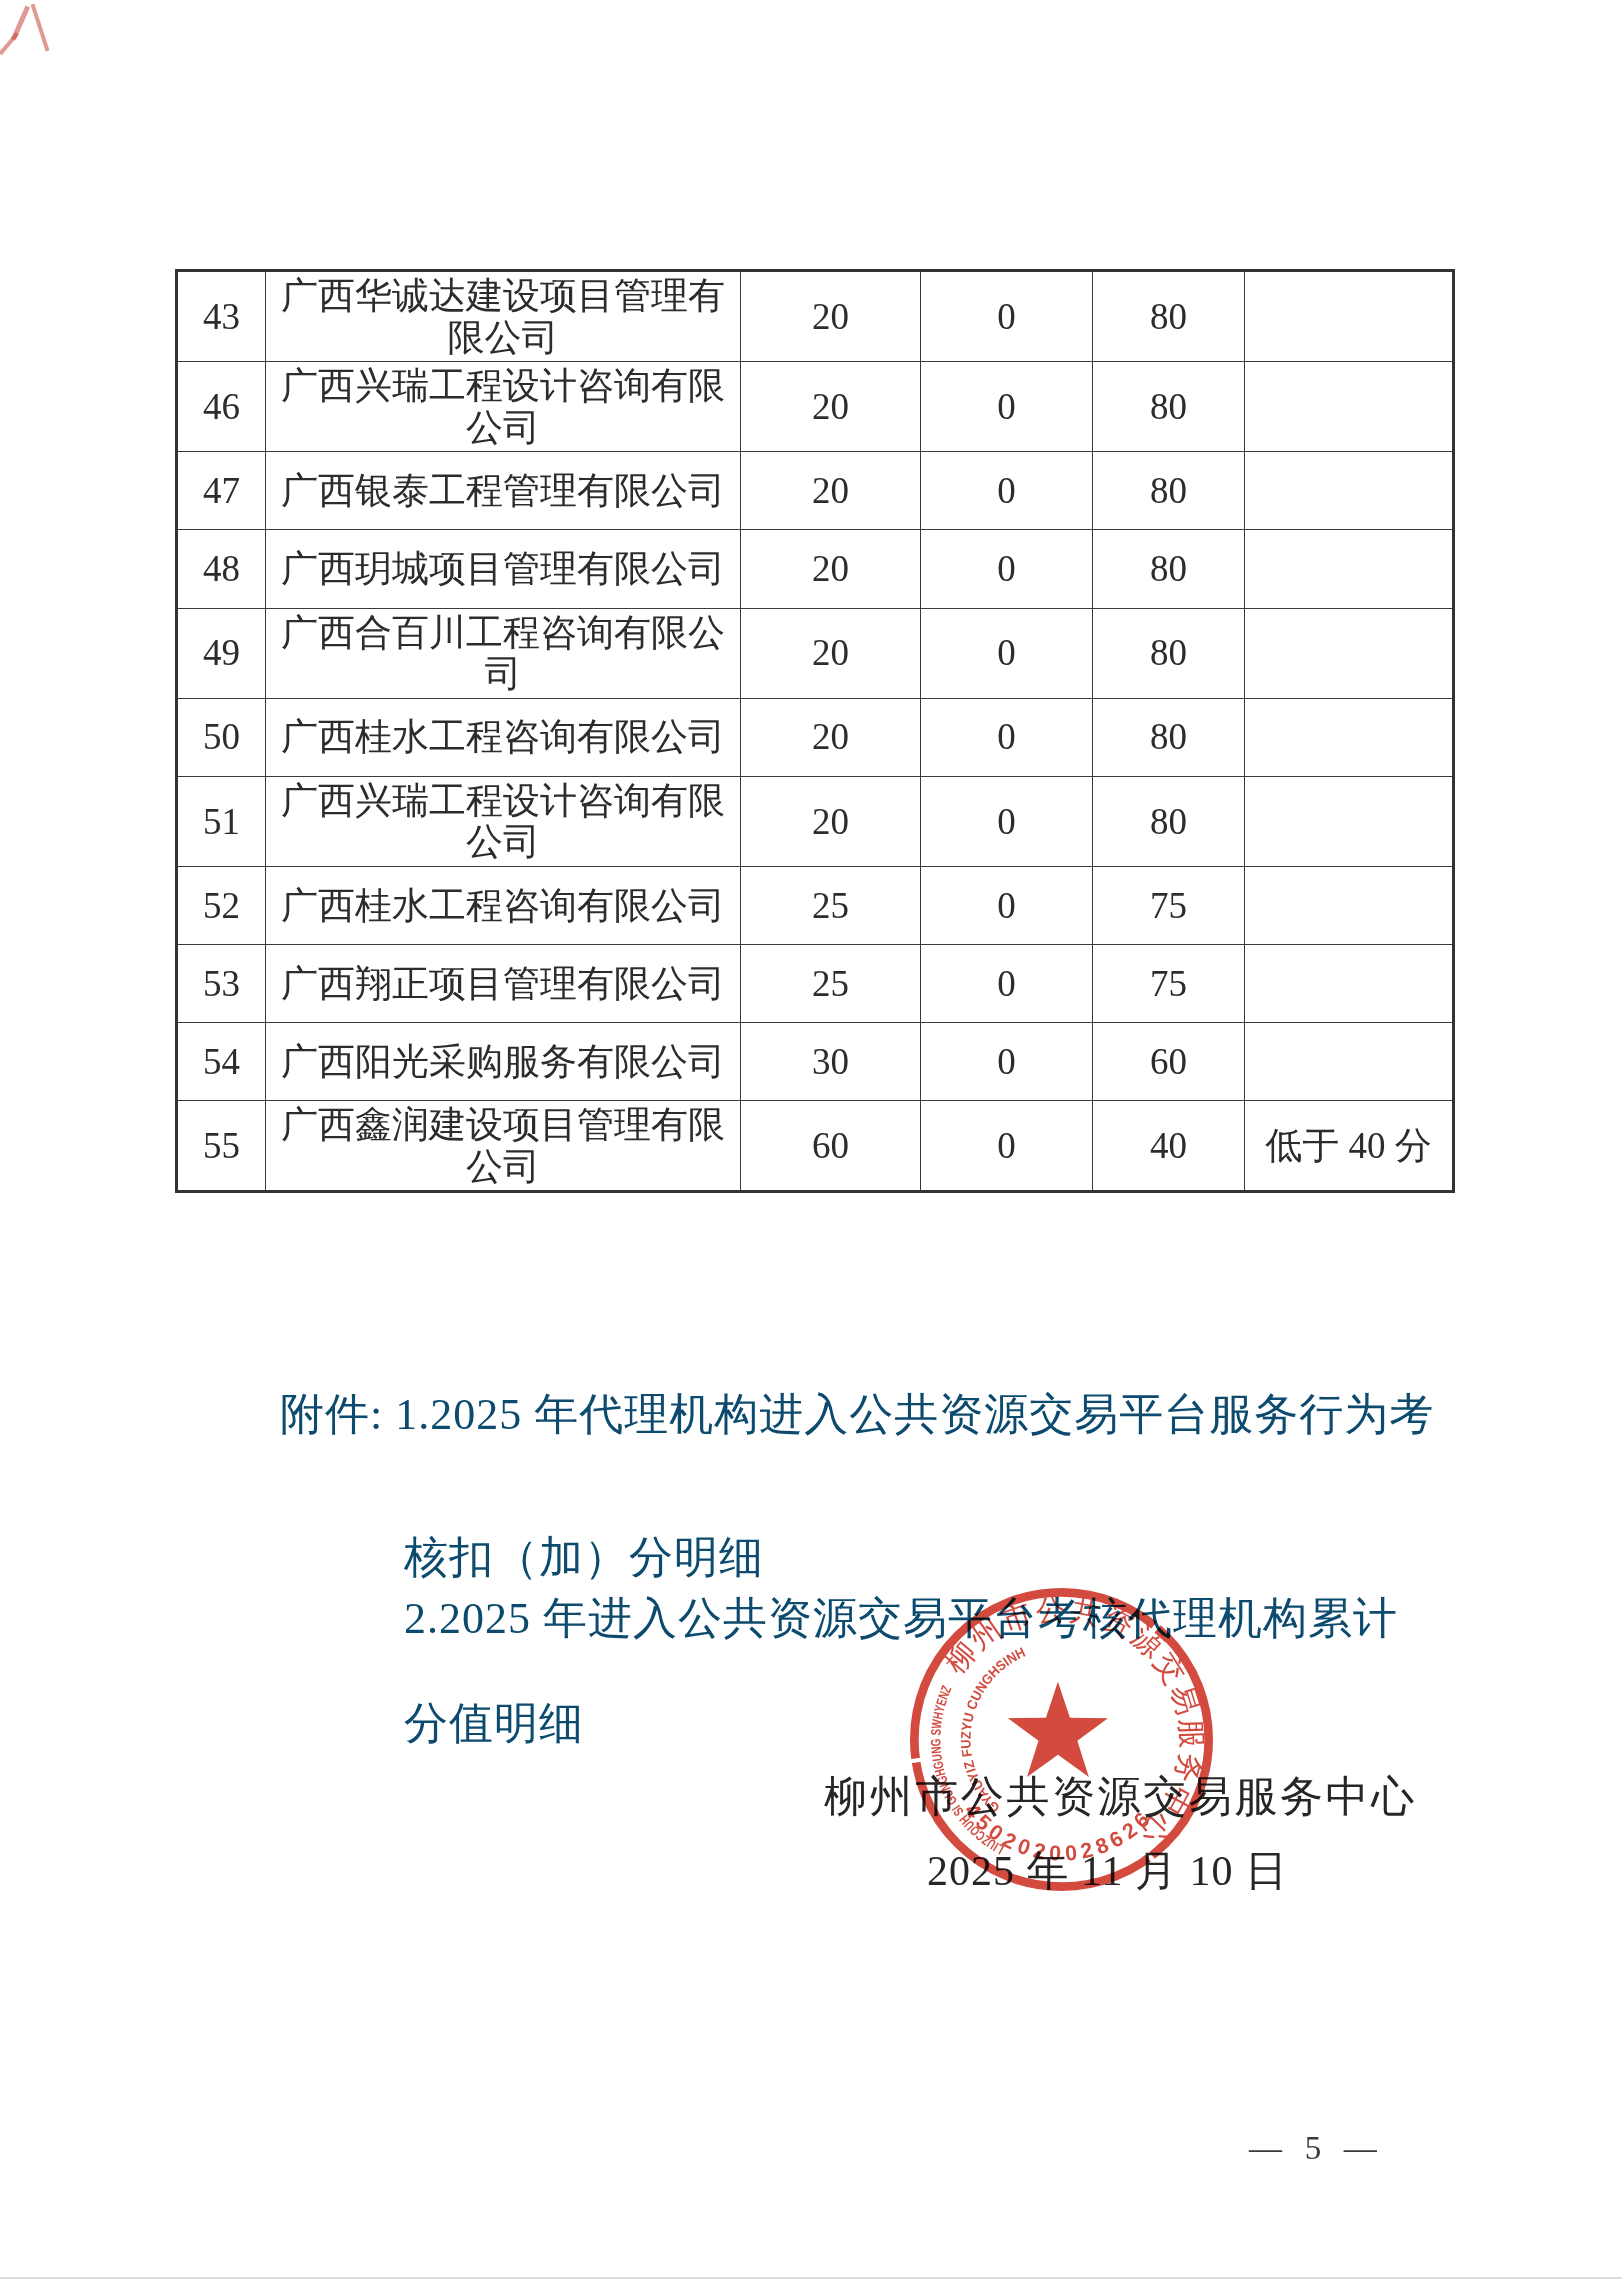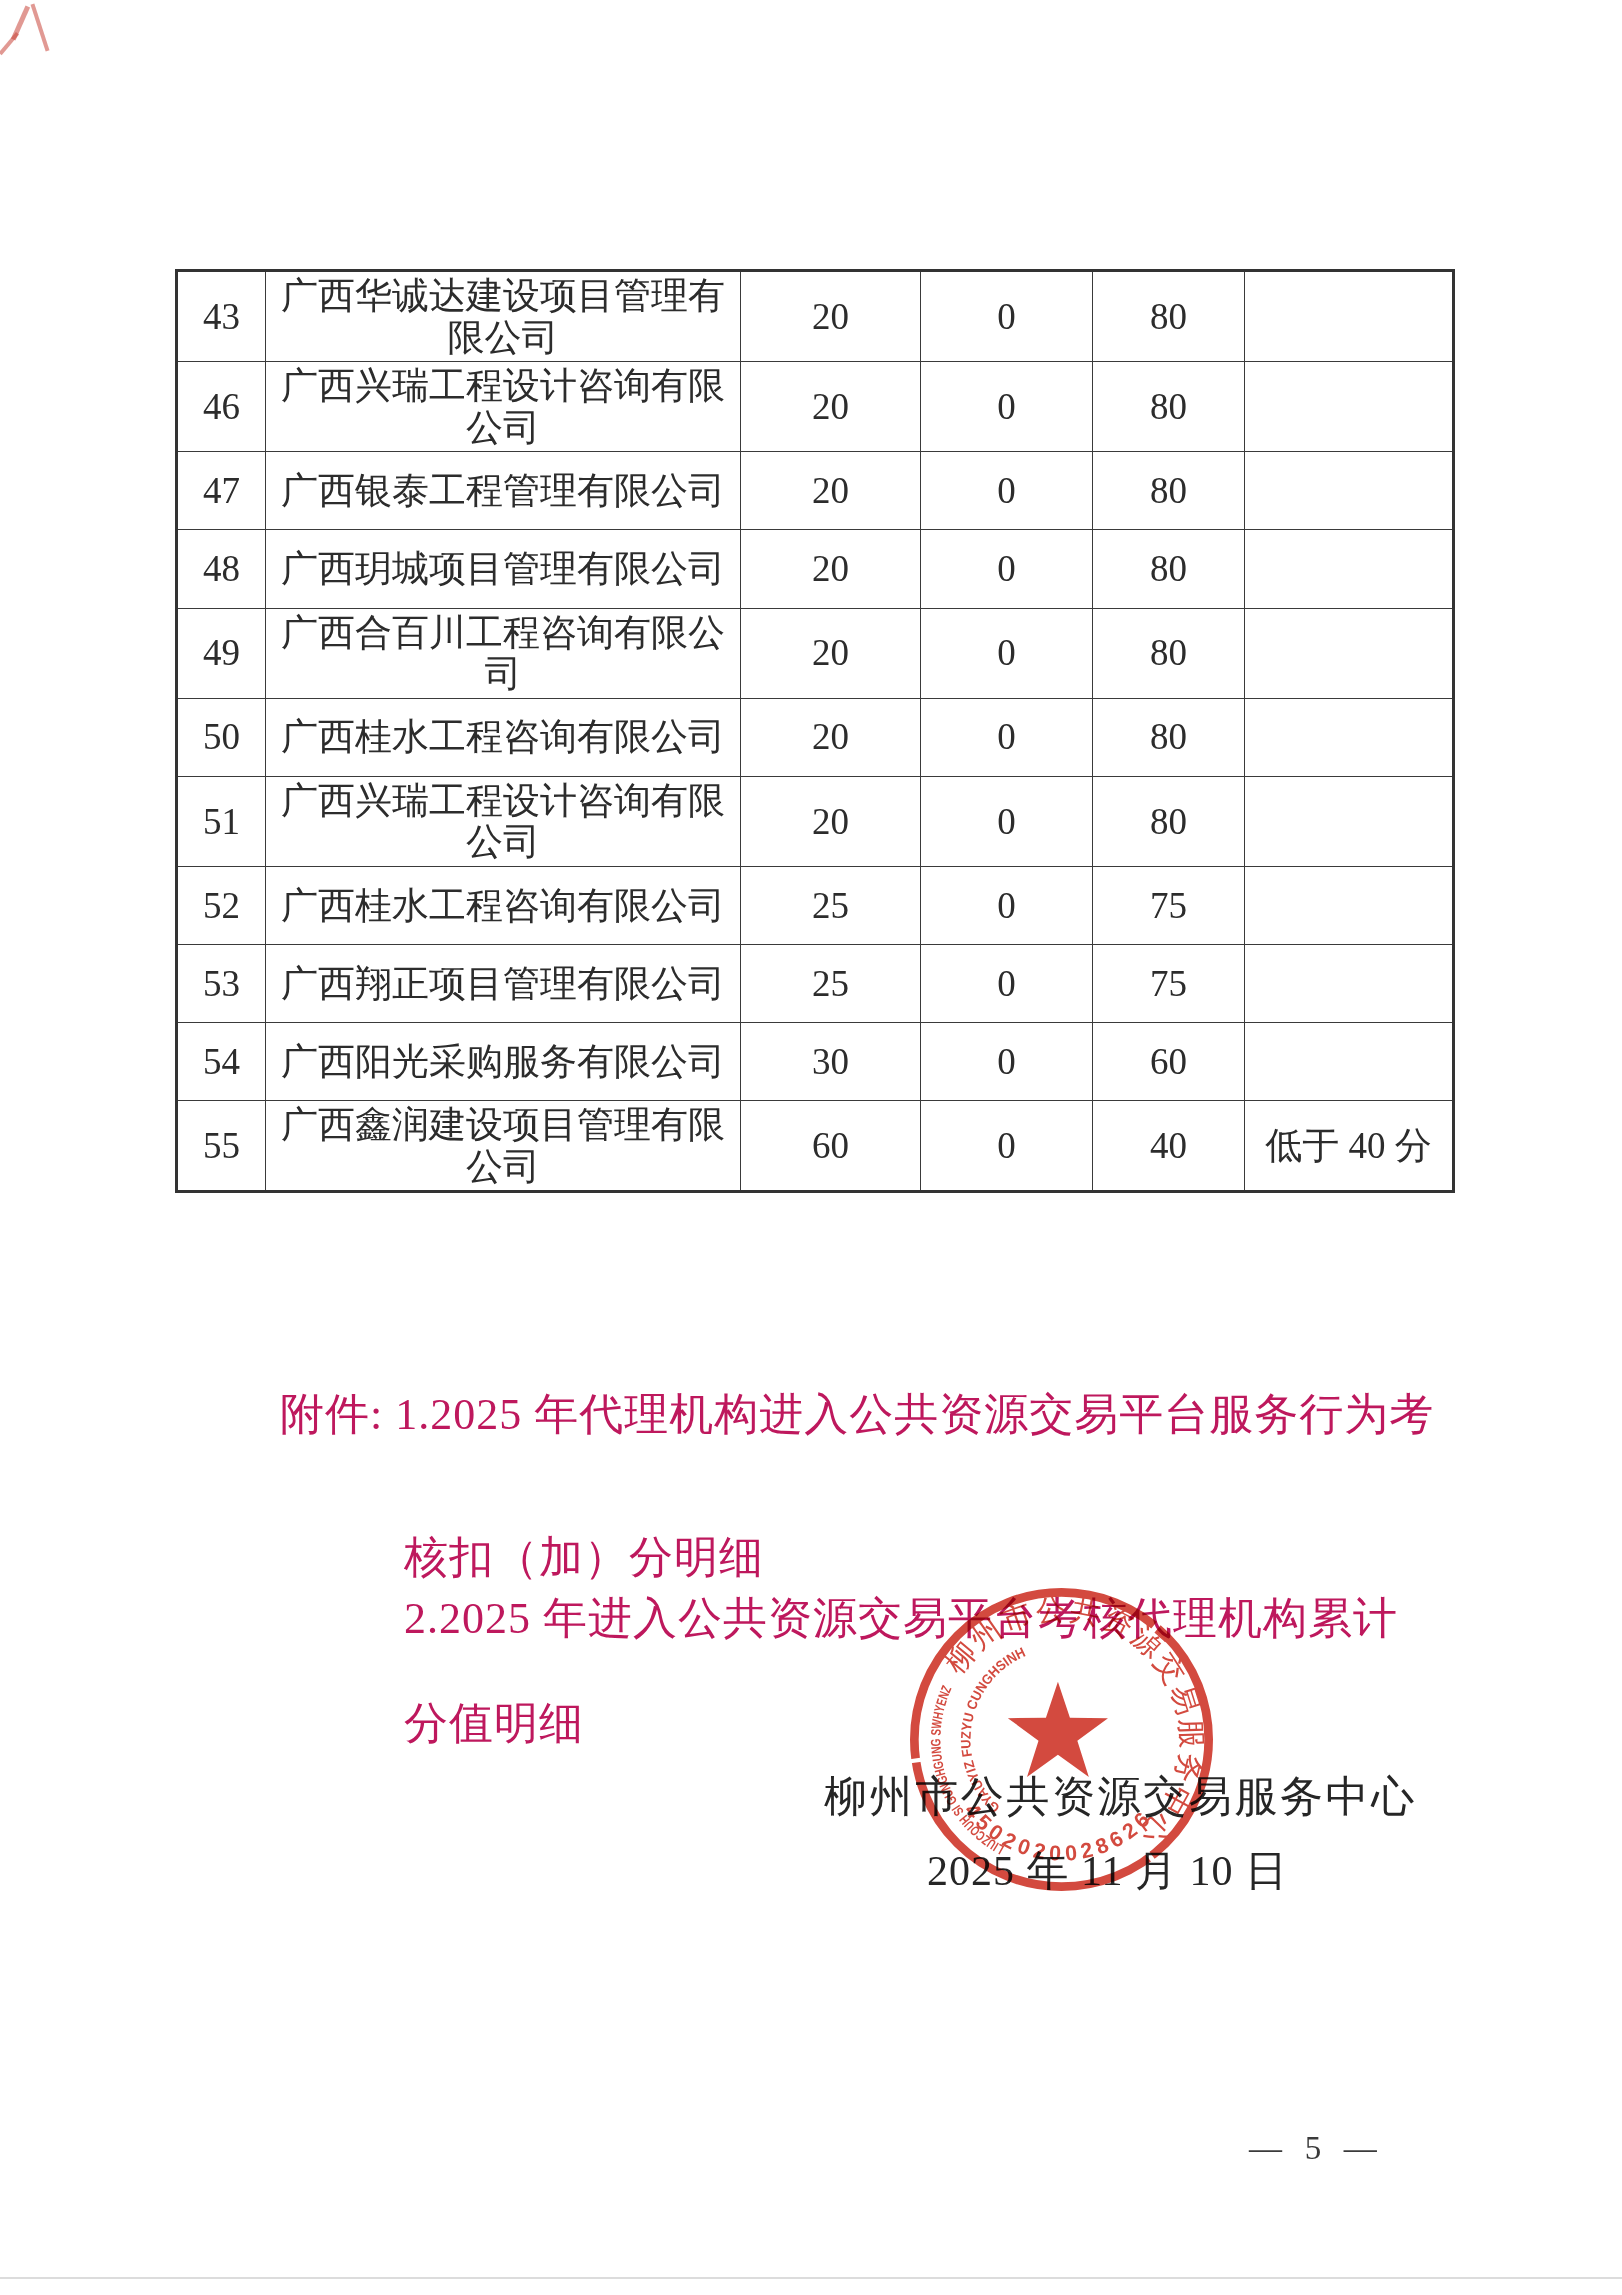--- a/index.html
+++ b/index.html
@@ -37,21 +37,21 @@
   tr.r td       { height:71px; }
   td.note { text-align:left; padding-left:7.2px; font-size:36px; }
 
   
   .att-line {
     position:absolute;
     font-size:44px;
     line-height:1.1;
     letter-spacing:1px;
     white-space:nowrap;
-    color:#be185d;
+    color:#0c4a6e;
   }
   #att1 { left:280px;  top:1391px; }
   #att2 { left:404px;  top:1493px;margin-top:41px; }
   #att3 { left:404px;  top:1595px; }
   #att4 { left:404px;  top:1700px; }
 
   
   .sig-org {
     position:absolute; left:824px; top:1768px;
     font-size:43px; letter-spacing:2.6px; white-space:nowrap;

